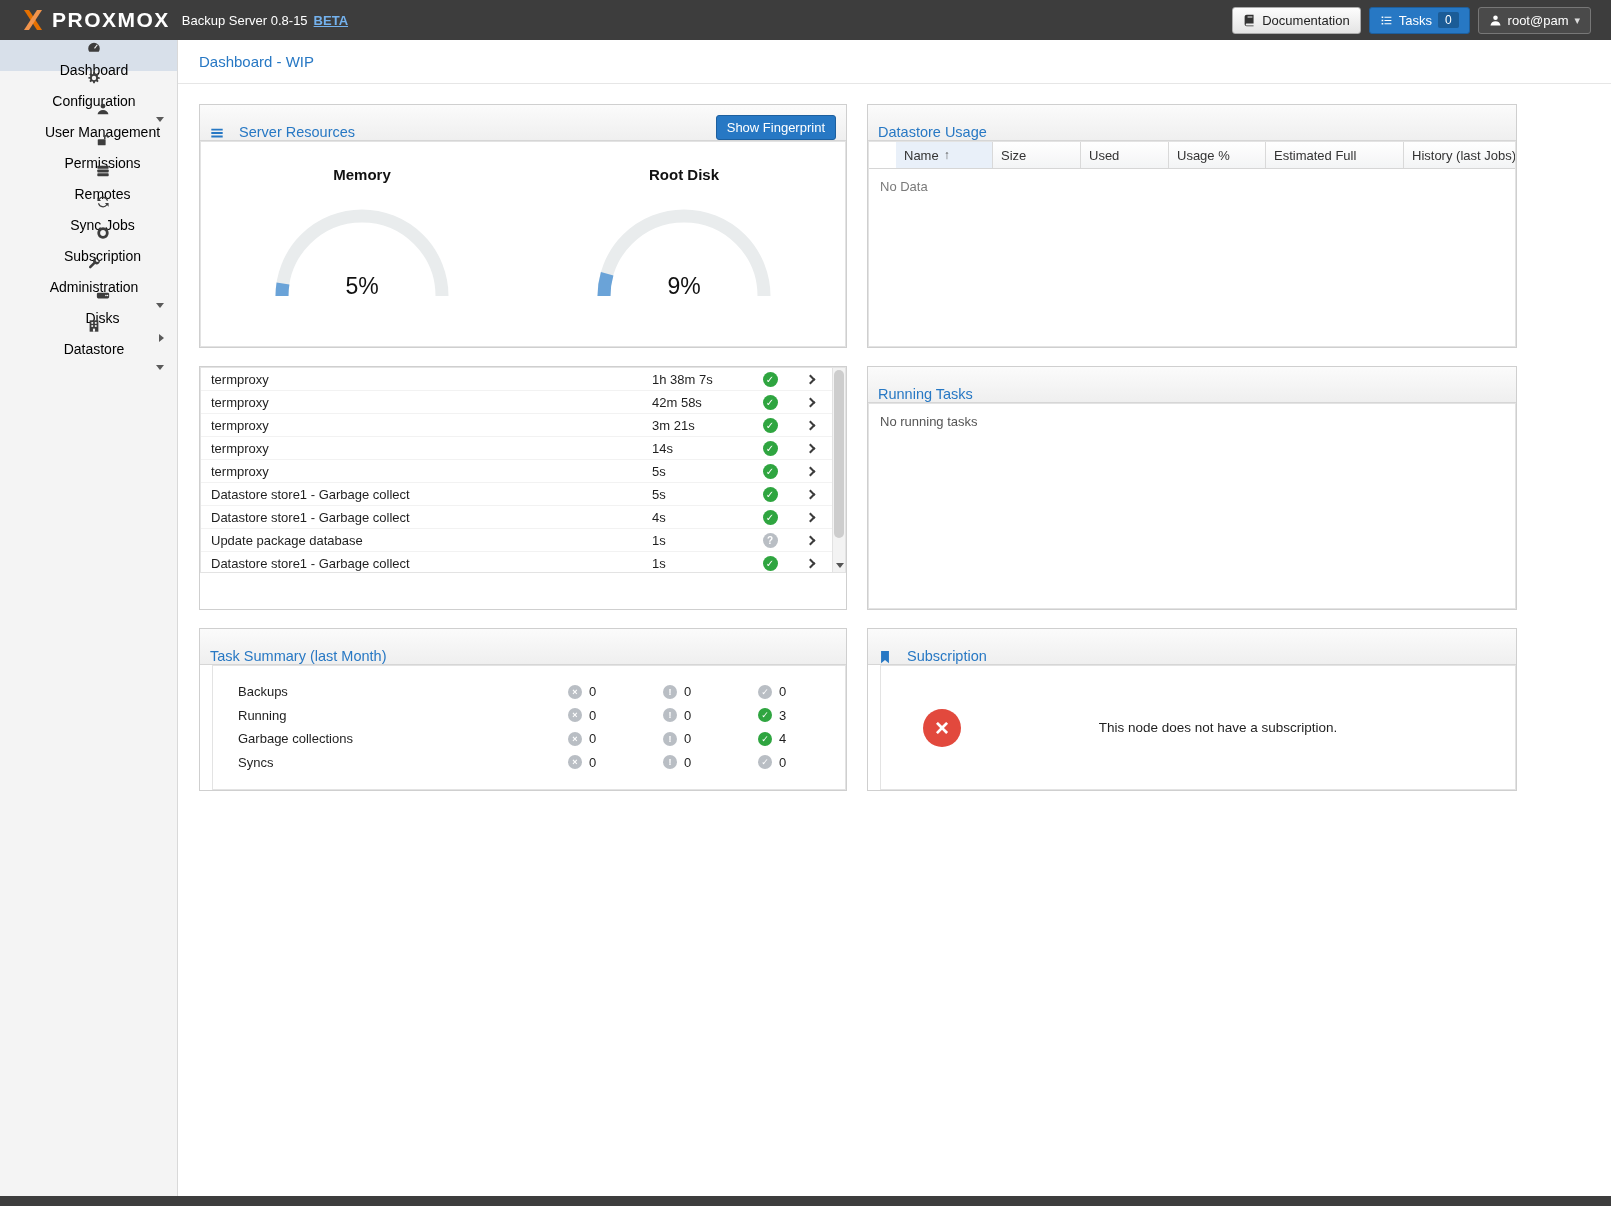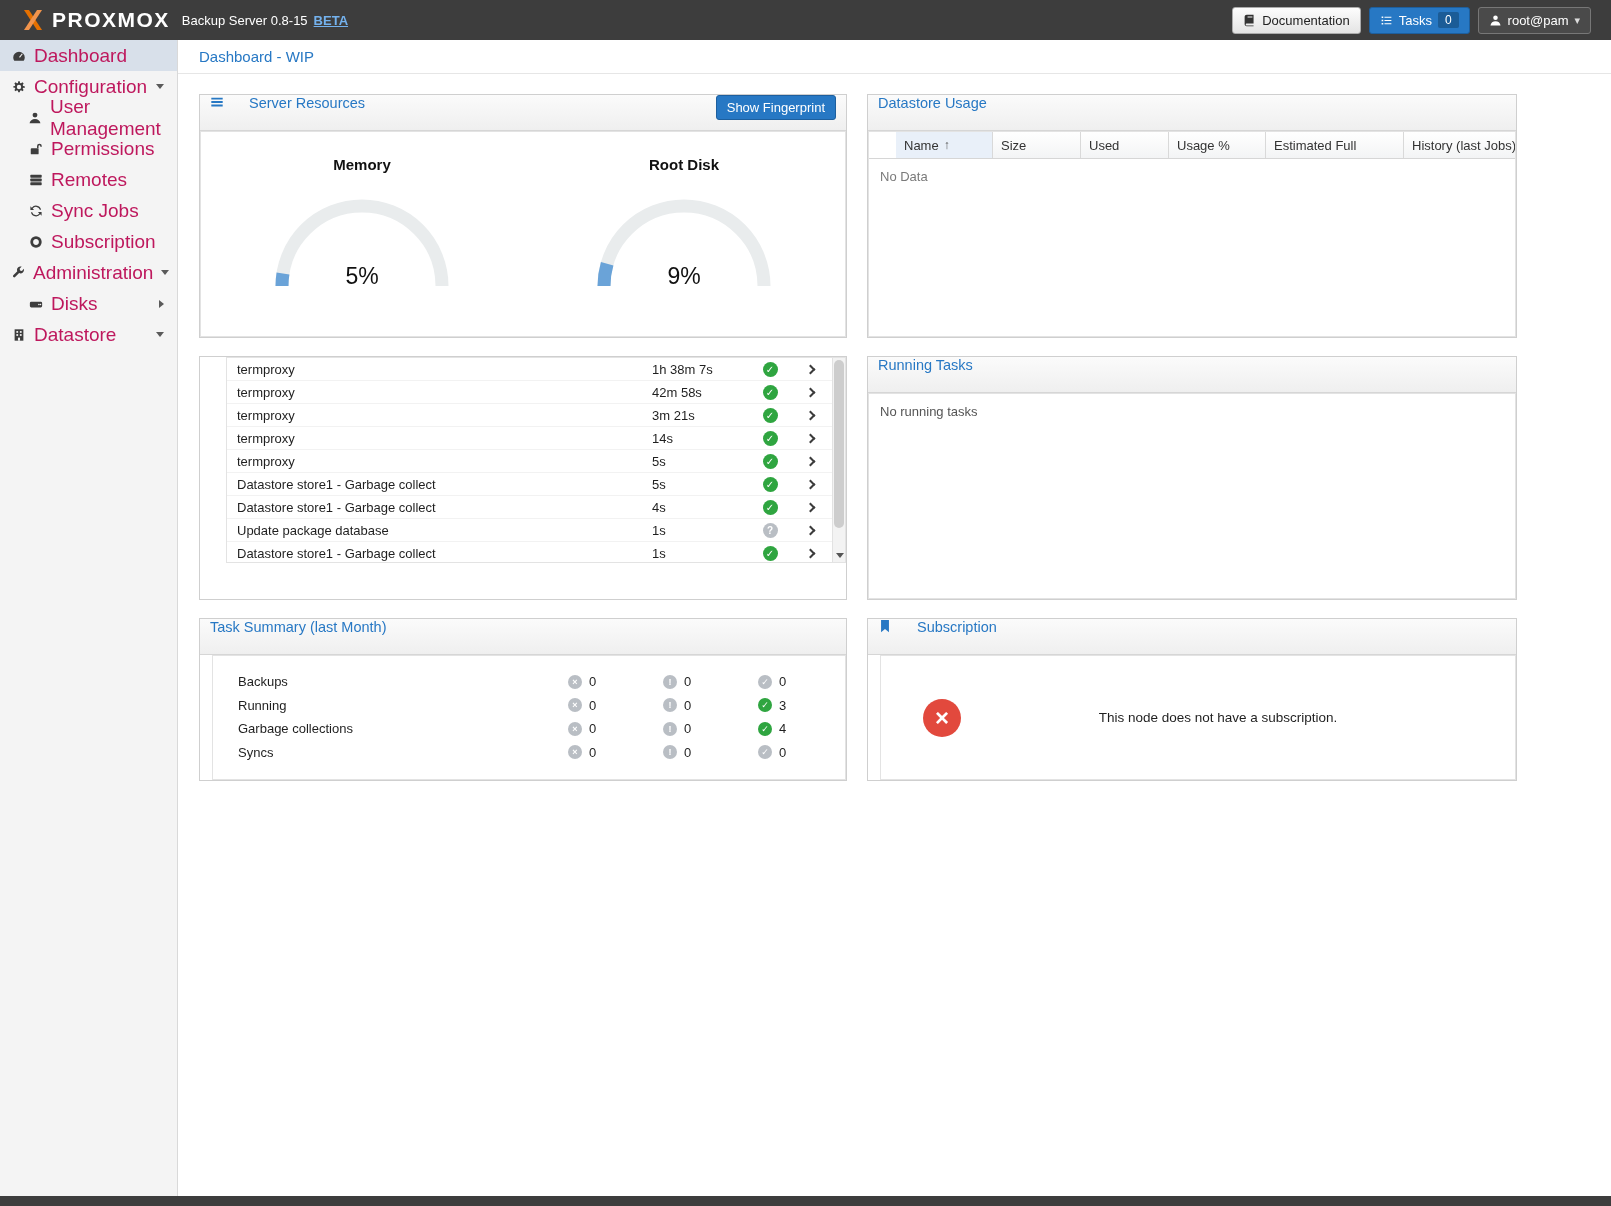--- a/index.html
+++ b/index.html
@@ -29,42 +29,42 @@
   .caret { font-size:11px; color:#ddd; }
 
   
   .app { display:flex; flex:1 1 auto; min-height:0; }
   .sidebar { width:178px; background:#f4f4f4; border-right:1px solid #d9d9d9; flex:0 0 auto; }
   .main { flex:1; background:#fff; }
   .bottombar { height:10px; background:var(--topbar,#3d3d3d); flex:0 0 auto; }
 
   
   .nav-item { height:31px; display:flex; align-items:center; padding-left:11px; gap:8px;
-              font-size:19px; color:#be185d; cursor:pointer; }
+              font-size:14px; color:#000000; cursor:pointer;flex-direction:column; }
   .nav-item.child { padding-left:28px; }
   .nav-item.selected { background:#d8e0ea; }
   .nav-icon { width:15px; display:inline-flex; justify-content:center; }
   .nav-icon svg { width:14px; height:14px; fill:#3d3d3d; }
   .nav-arrow { margin-left:auto; margin-right:13px; width:0; height:0; }
   .arr-down { border-left:4px solid transparent; border-right:4px solid transparent; border-top:5px solid #5a5a5a; }
   .arr-right { border-top:4px solid transparent; border-bottom:4px solid transparent; border-left:5px solid #5a5a5a; }
 
   
-  .main-header { height:34px; display:flex; align-items:center; padding-left:21px;
+  .main-header { height:44px; display:flex; align-items:center; padding-left:21px;
                  border-bottom:1px solid #e6e6e6; }
   .page-title { color:var(--accent,#2778c4); font-size:15px; }
 
   
   .content { padding:20px 0 0 21px; }
   .grid { display:grid; grid-template-columns:648px 650px; column-gap:20px; row-gap:18px;
           align-items:start; }
 
   
   .panel { border:1px solid #cfcfcf; background:#fff; }
-  .panel-header { height:36px; display:flex; align-items:flex-start; gap:25px; padding:0 10px;
+  .panel-header { height:36px; display:flex; align-items:flex-end; gap:15px; padding:0 10px;
                   background:linear-gradient(#fbfbfb,#efefef); border-bottom:1px solid #d6d6d6; }
   .panel-title { color:var(--accent,#2778c4); font-size:14.5px; }
   .hdr-icon svg { width:14px; height:14px; fill:var(--accent,#2778c4); display:block; }
   .panel-body { border:1px solid #e3e3e3; background:#fff; }
 
   .h244 { height:244px; } .h163 { height:163px; }
   .body244 { height:206px; } .body163 { height:125px;margin-left:12px; }
 
   
   .gauges { display:flex; justify-content:space-around; padding-top:24px; }
@@ -80,21 +80,21 @@
   
   .du-header { display:flex; height:27px; border-bottom:1px solid #d6d6d6; font-size:13px; color:#333;padding-left:27px; }
   .du-cell { display:flex; align-items:center; padding:0 8px; border-right:1px solid #d9d9d9;
              background:linear-gradient(#fff,#f3f4f5); white-space:nowrap; overflow:hidden; cursor:pointer; }
   .du-cell.sorted { background:#e9f0f9; }
   .du-cell:last-child { border-right:none; flex:1; }
   .sort-arrow { margin-left:5px; color:#555; font-size:12px; }
   .empty-text { padding:10px 11px; font-size:13px; color:#7a7a7a; }
 
   
-  .lt-body { position:relative; overflow:hidden;margin-left:26px; }
+  .lt-body { position:relative; overflow:hidden; }
   .task-row { display:grid; grid-template-columns:1fr 100px 36px 44px; align-items:center;
               height:23px; padding-left:10px; font-size:13px; color:#1f1f1f;
               border-bottom:1px solid #f2f2f2; cursor:pointer; }
   .task-rows { margin-right:13px; }
   .status-circle { width:15px; height:15px; border-radius:50%; background:#b9bec4; color:#fff;
                    display:flex; align-items:center; justify-content:center;
                    font-size:10px; font-weight:bold; justify-self:center; }
   .status-circle[data-status="ok"] { background:var(--green,#2fa540); }
   .row-action { justify-self:center; display:flex; }
   .chev { width:7px; height:7px; border-right:2.4px solid #3c3c3c; border-top:2.4px solid #3c3c3c;

